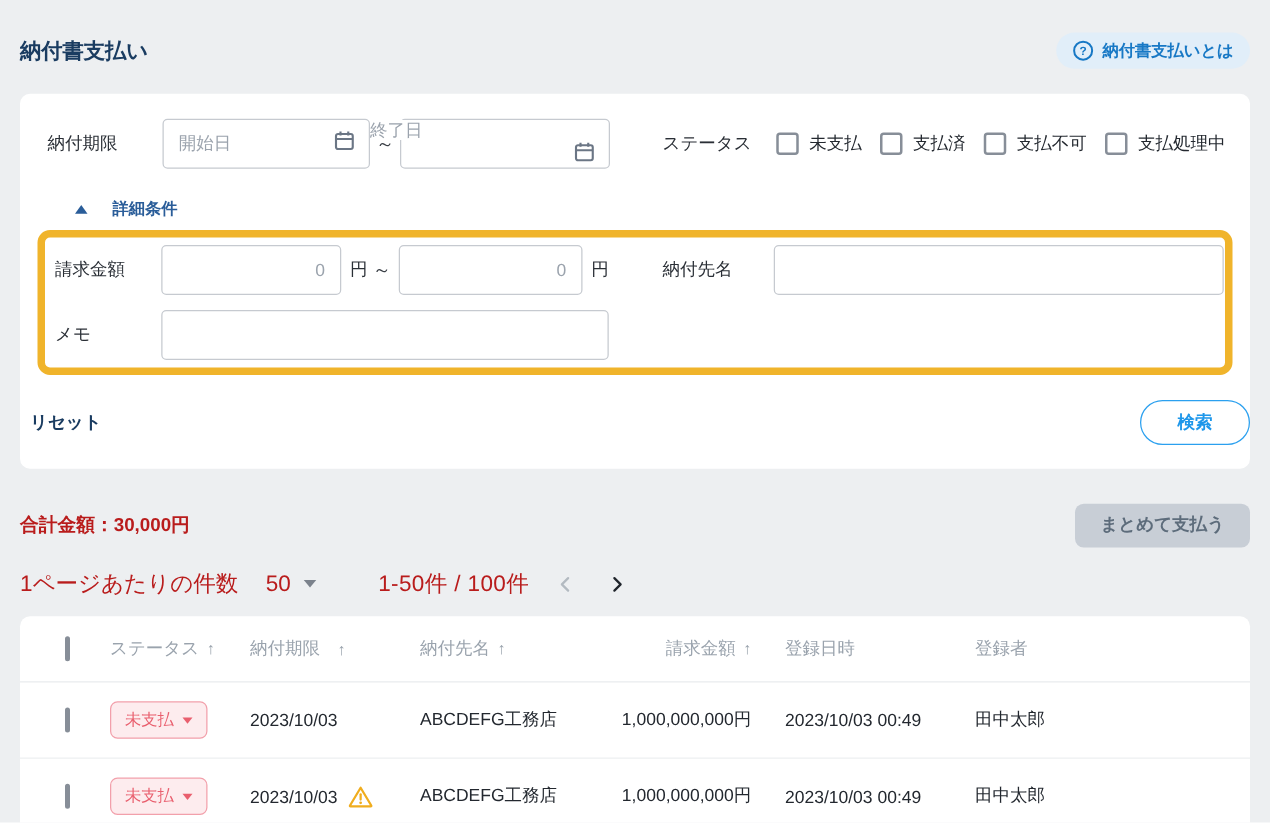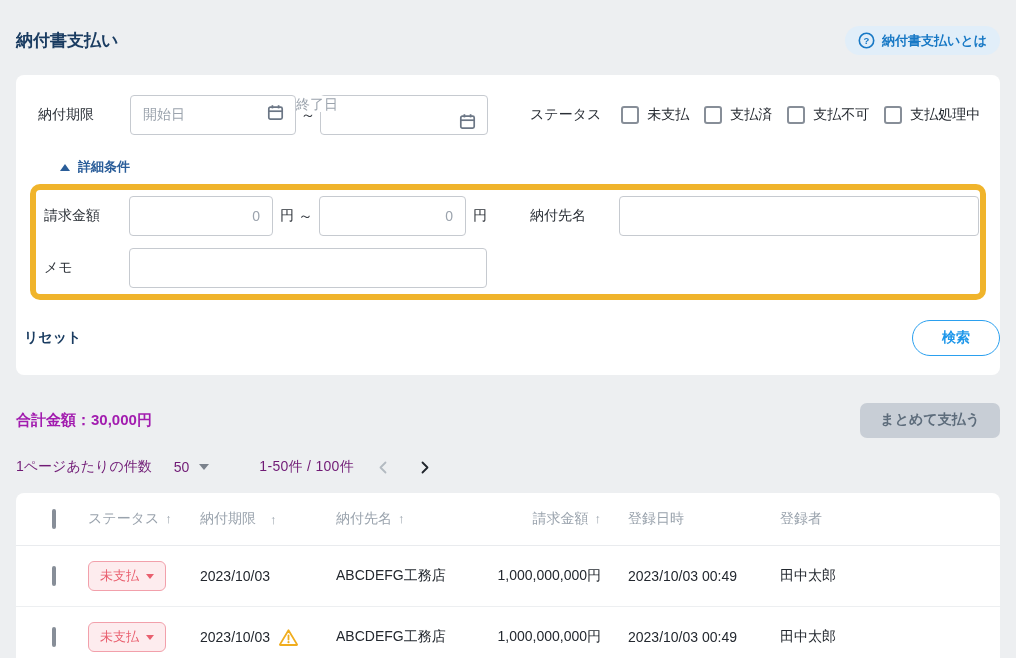--- a/index.html
+++ b/index.html
@@ -29,21 +29,21 @@
   .date-input { display:flex; align-items:flex-end; width:166px; height:40px; border:1px solid #c6cad0; border-radius:4px; background:#fff; padding:0 10px 12px 12px; }
   .date-input.end { width:168px;flex-direction:column; }
   .date-input input { border:none; outline:none; flex:1; min-width:0; font-size:14px; font-family:inherit; color:#23282f; }
   .date-input input::placeholder { color:#9ba3ad; }
   .tilde-sep { width:24px; text-align:center; color:#3a3f46; font-size:15px; }
   .status-group { display:flex; align-items:center; margin-left:42px; }
   .status-label { font-size:14px; color:#2a2f36; margin-right:20px; }
   .chk-item { display:flex; align-items:center; gap:8px; margin-right:15px; cursor:pointer; }
   .chk-box { width:18px; height:18px; border:2px solid #878e98; border-radius:3px; background:#fff; flex:0 0 auto; }
 
-  .detail-toggle { display:flex; align-items:center; gap:8px; margin:23px 0 0 44px; cursor:pointer; width:max-content; }
+  .detail-toggle { display:flex; align-items:center; gap:20px; margin:23px 0 0 44px; cursor:pointer; width:max-content; }
   .caret-up { width:0; height:0; border-left:5px solid transparent; border-right:5px solid transparent; border-bottom:7px solid #2a5d99; }
   .detail-toggle-label { font-size:13px; font-weight:bold; color:#2a5d99; }
 
   .highlight-box {
     margin:8px 14px 0; border:6px solid #f0b42b; border-radius:10px;
     padding:6px 0 6px 8px; background:#fff;
   }
   .hl-row { display:flex; align-items:center; }
   .hl-row + .hl-row { margin-top:12px; }
   .hl-label { width:85px; font-size:14px; color:#2a2f36; }
@@ -56,25 +56,25 @@
   .payee-label { width:89px; margin-left:39px; font-size:14px; color:#2a2f36; }
   .payee-input { width:360px; }
   .memo-input { width:358px; }
 
   .actions-row { display:flex; align-items:center; justify-content:space-between; gap:30px; margin-top:20px; }
   .reset-btn { background:none; border:none; font-family:inherit; font-size:14px; font-weight:bold; color:#1a3c61; cursor:pointer; padding:6px 8px; }
   .search-btn { width:88px; height:36px; border-radius:18px; border:1px solid #2ba0ef; background:#fff; color:#1e97ea; font-size:14px; font-weight:bold; font-family:inherit; cursor:pointer; }
 
   
   .summary-bar { margin:27px 16px 0; display:flex; align-items:center; justify-content:space-between; height:36px; }
-  .total-text { font-size:15px; font-weight:bold; color:#a21caf; }
+  .total-text { font-size:15px; font-weight:bold; color:#b91c1c; }
   .bulk-btn { height:35px; padding:0 20px; border:none; border-radius:7px; background:#c8ced6; color:#5d6c7b; font-size:14px; font-weight:bold; font-family:inherit; cursor:not-allowed; }
 
   
-  .pagination-row { margin:18px 16px 0; display:flex; align-items:center; height:22px; font-size:14px; color:#701a75; }
+  .pagination-row { margin:18px 16px 0; display:flex; align-items:center; height:22px; font-size:18px; color:#b91c1c; }
   .per-page-select { display:flex; align-items:center; gap:10px; margin-left:22px; cursor:pointer; }
   .caret-down { width:0; height:0; border-left:5px solid transparent; border-right:5px solid transparent; border-top:6px solid #7b828c; }
   .range-text { margin-left:50px; letter-spacing:.3px; }
   .pg-btn { background:none; border:none; cursor:pointer; padding:2px; display:flex; align-items:center; }
   .pg-prev { margin-left:20px; }
   .pg-next { margin-left:22px; }
 
   
   .table-card { margin:15px 16px 0; background:#fff; border-radius:8px 8px 0 0; height:400px; }
   .trow { display:flex; align-items:center; padding-left:36px; }

